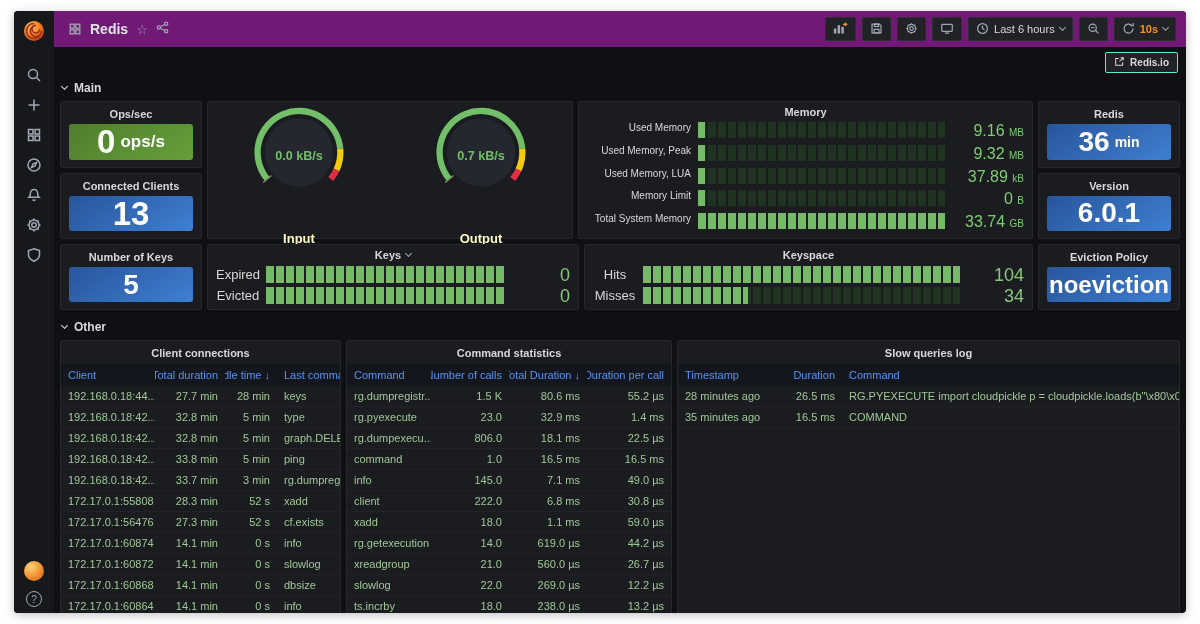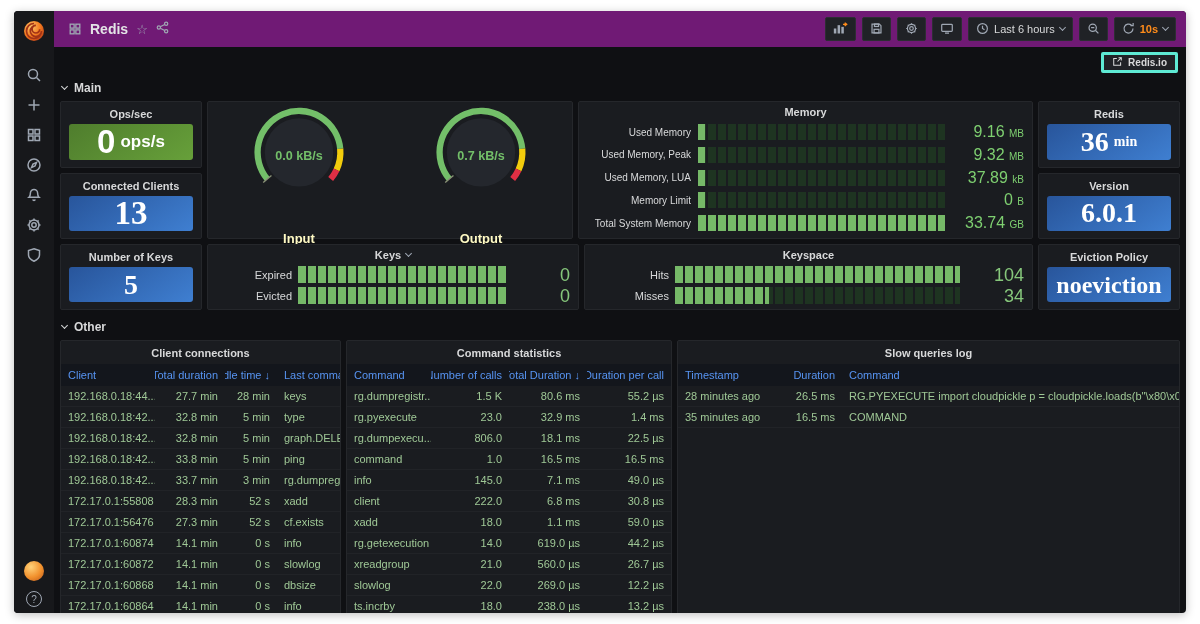--- a/index.html
+++ b/index.html
@@ -23,67 +23,67 @@
   .nav-title { color:#e3e4e6; font-size:14px; font-weight:bold; }
   .nav-ico { color:#9fa7b3; font-size:13px; background:none; border:none; cursor:pointer; display:flex; align-items:center; }
   .nav-ico svg { stroke:#9fa7b3; fill:none; stroke-width:1.5; }
   .nav-right { margin-left:auto; display:flex; align-items:center; gap:6px; }
   .tool-btn { height:24px; min-width:28px; background:#202226; border:1px solid #2c2e33; border-radius:2px; display:flex; align-items:center; justify-content:center; gap:5px; padding:0 7px; cursor:pointer; color:#d8d9da; font-size:11px; }
   .tool-btn svg { stroke:#9fa7b3; fill:none; stroke-width:1.5; }
   .orange-txt { color:#ff8c1a; font-weight:bold; }
   .chev { width:5px; height:5px; border-right:1.3px solid #9fa7b3; border-bottom:1.3px solid #9fa7b3; transform:rotate(45deg); margin-top:-3px; }
 
   .subbar { height:30px; display:flex; align-items:center; justify-content:flex-end; padding:0 8px; flex:none; }
-  .link-btn { height:21px; background:#202226; border:3px solid #5eead4; border-radius:2px; color:#d8d9da; font-size:10px; font-weight:bold; display:flex; align-items:center; gap:5px; padding:0 8px; cursor:pointer; }
+  .link-btn { height:21px; background:#202226; border:1px solid #5eead4; border-radius:2px; color:#d8d9da; font-size:10px; font-weight:bold; display:flex; align-items:center; gap:5px; padding:0 8px; cursor:pointer; }
   .link-btn svg { stroke:#d8d9da; fill:none; stroke-width:1.5; }
 
   
   .dash { flex:1; padding:0 6px 6px; overflow:hidden; }
   .section-hdr { height:20px; display:flex; align-items:center; gap:7px; color:#d8d9da; font-size:12px; font-weight:bold; cursor:pointer; padding-left:2px; margin:1px 0 3px; }
   .section-hdr .chev { border-color:#d8d9da; }
   .row { display:flex; gap:5px; }
   .panel { background:#1a1c20; border:1px solid #25272b; border-radius:2px; position:relative; }
   .panel-title { height:20px; display:flex; align-items:center; justify-content:center; gap:5px; color:#d8d9da; font-size:11px; font-weight:bold; cursor:pointer; white-space:nowrap; overflow:hidden; }
 
   .row1 { height:138px; margin-bottom:5px; }
   .row2 { height:66px; margin-bottom:7px; }
   .row3 { height:277px; }
 
   .col-stats { width:142px; flex:none; display:flex; flex-direction:column; gap:5px; }
   .stat-panel { flex:1; display:flex; flex-direction:column; padding:2px 8px 7px; }
   .stat-box { flex:1; border-radius:3px; display:flex; align-items:center; justify-content:center; gap:5px; color:#fff; }
   .stat-green { background:linear-gradient(145deg,#4f7d2d 0%,#67a03a 100%); }
-  .stat-blue { background:linear-gradient(145deg,#28559b 0%,#3f7fd1 100%);font-family:Liberation Serif, serif; }
+  .stat-blue { background:linear-gradient(145deg,#28559b 0%,#3f7fd1 100%); }
   .stat-num { font-size:33px; font-weight:bold; line-height:1; }
   .stat-num.md { font-size:28px; }
   .stat-unit { font-size:17px; font-weight:bold; }
   .stat-unit.sm { font-size:14px; }
   .stat-txt { font-size:24px; font-weight:bold; line-height:1; }
 
   .net-panel { width:366px; flex:none; display:flex; flex-direction:column; }
   .gauge-wrap { flex:1; display:flex; }
   .gauge { flex:1; display:flex; flex-direction:column; align-items:center; justify-content:flex-end; padding-bottom:4px;gap:41px; }
   .gauge svg { height:90px; width:118px; }
   .gauge-label { color:#fef9c3; font-size:13px; font-weight:bold; margin-top:-2px; }
 
   .mem-panel { flex:1; min-width:0; display:flex; flex-direction:column; padding-bottom:5px; }
   .mem-rows { flex:1; display:flex; flex-direction:column; justify-content:space-between; padding:0 8px; }
-  .mem-row { display:flex; align-items:center; height:20px; gap:7px; }
+  .mem-row { display:flex; align-items:flex-start; height:20px; gap:7px; }
   .mem-label { width:104px; flex:none; text-align:right; color:#d8d9da; font-size:10px; white-space:nowrap; }
   .led-track { flex:1; height:16px; position:relative; background:repeating-linear-gradient(90deg,#1e3421 0 8px,transparent 8px 10px); }
   .led-fill { position:absolute; top:0; bottom:0; left:0; background:repeating-linear-gradient(90deg,#76b968 0 8px,transparent 8px 10px); }
   .mem-val { width:72px; flex:none; text-align:right; color:#7ecf70; white-space:nowrap; }
   .mem-val .num { font-size:16px; }
   .mem-val .unit { font-size:10px; }
 
   .keys-panel { width:372px; flex:none; display:flex; flex-direction:column; padding-bottom:4px; }
   .ks-panel { flex:1; min-width:0; display:flex; flex-direction:column; padding-bottom:4px; }
   .led2-rows { flex:1; display:flex; flex-direction:column; justify-content:space-between; padding:0 8px; }
   .led2-row { display:flex; align-items:center; height:19px; gap:6px; }
-  .led2-label { width:44px; flex:none; text-align:right; color:#d8d9da; font-size:11px; white-space:nowrap;margin-left:32px; }
+  .led2-label { width:44px; flex:none; text-align:center; color:#d8d9da; font-size:13px; white-space:nowrap; }
   .led2-track { flex:1; height:17px; position:relative; background:repeating-linear-gradient(90deg,#1e3421 0 8px,transparent 8px 10px); }
   .led2-val { width:58px; flex:none; text-align:right; color:#86c77b; font-size:18px; line-height:1; }
 
   
   .tbl-panel { display:flex; flex-direction:column; overflow:hidden; }
   .tbl-client { width:281px; flex:none; }
   .tbl-cmd { width:326px; flex:none; }
   .tbl-slow { flex:1; min-width:0; }
   .panel-title.tbl-t { height:23px; }
   .thead { display:flex; background:#13161c; height:22px; flex:none; }

